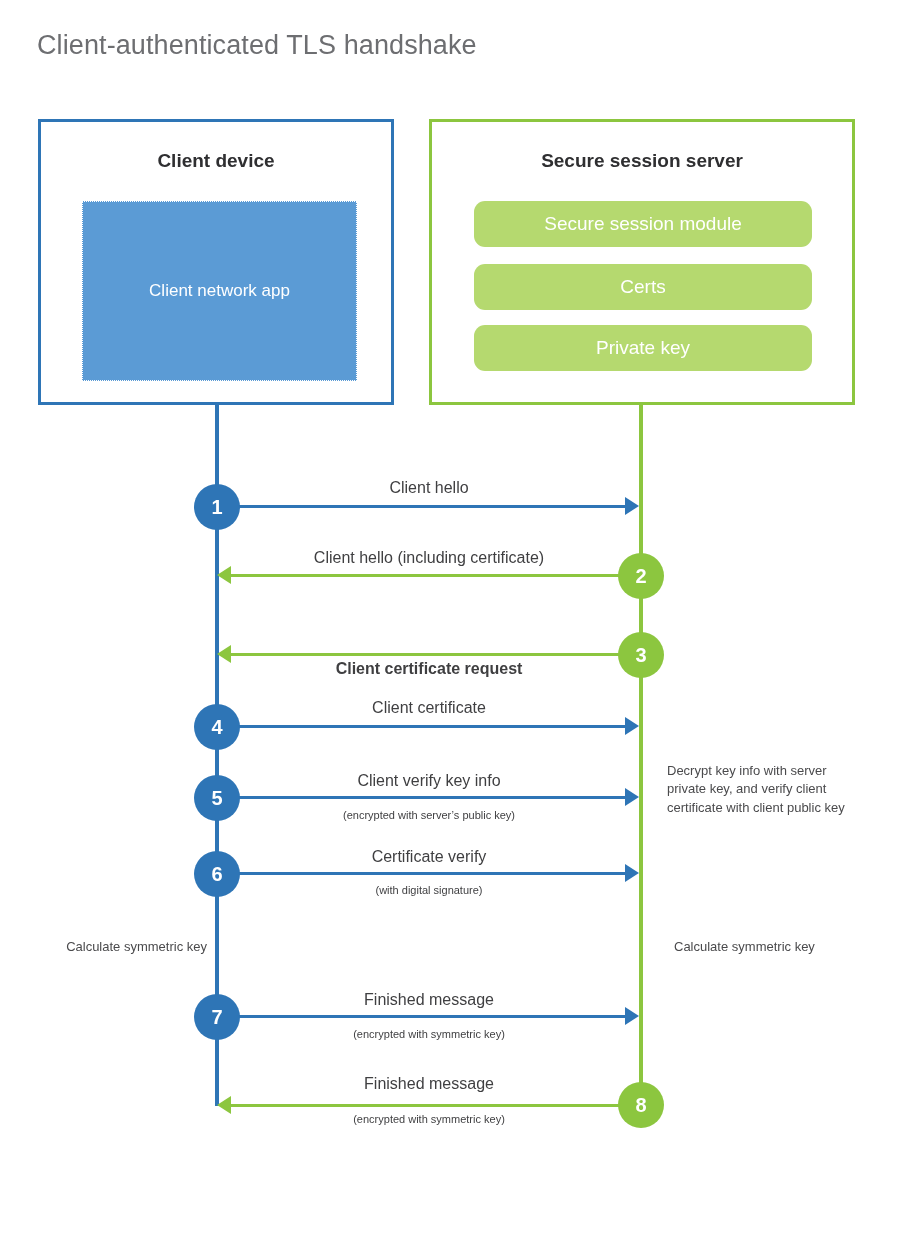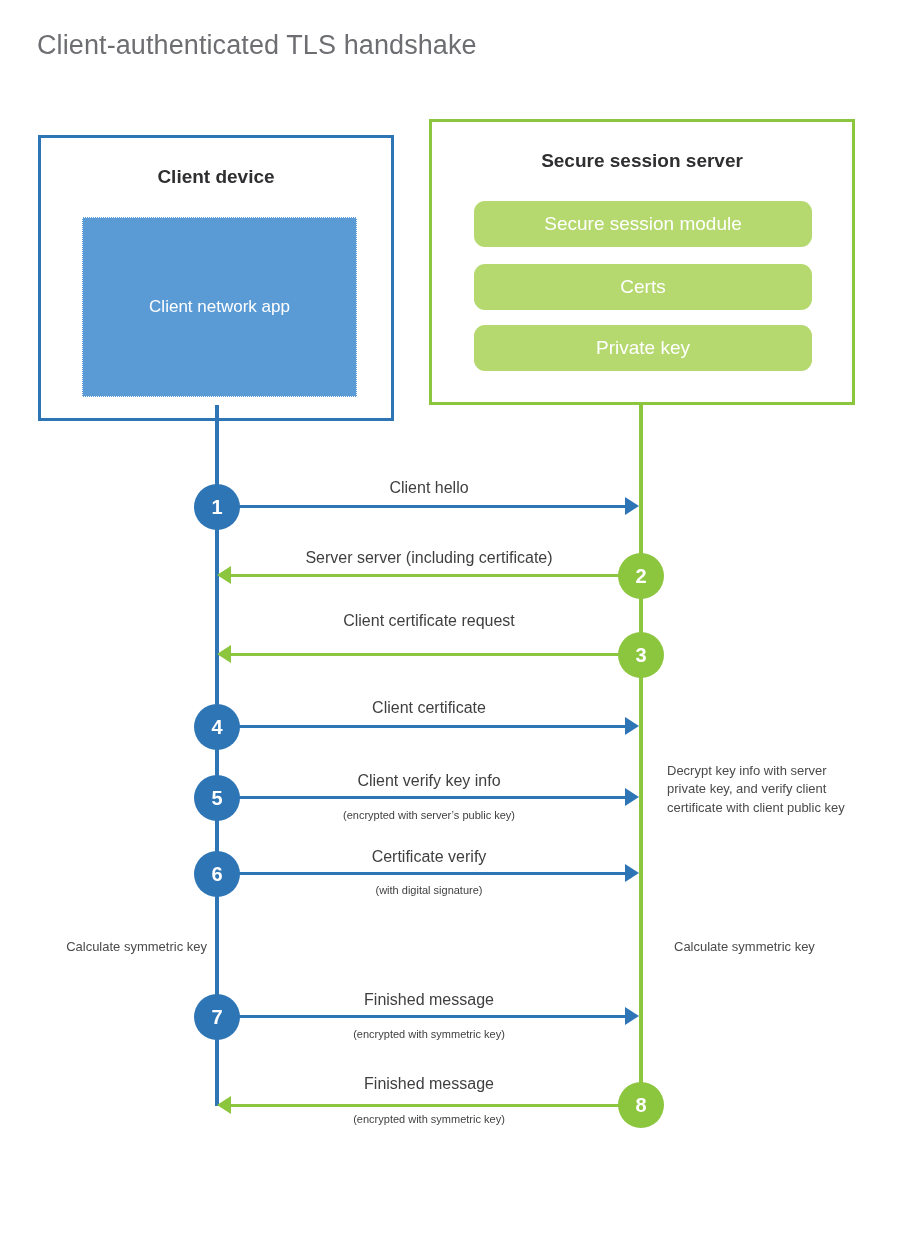--- a/index.html
+++ b/index.html
@@ -38,21 +38,20 @@
     position: absolute;
     background: #ffffff;
     box-sizing: border-box;
   }
   #client-box {
     left: 38px;
     top: 119px;
     width: 356px;
     height: 286px;
     border: 3px solid #2e75b6;
-    margin-top: 16px;
   }
   #server-box {
     left: 429px;
     top: 119px;
     width: 426px;
     height: 286px;
     border: 3px solid #8cc63f;
   }
   .actor-title {
     position: absolute;
@@ -202,28 +201,28 @@
   <div class="lifeline" id="lifeline-client"></div>
   <div class="lifeline" id="lifeline-server"></div>
 
   <div class="msg-label" style="left:217px; top:479px; width:424px;">Client hello</div>
   <div class="arrow-blue to-right">
     <div class="arrow-line" style="left:217px; top:505px; width:408px;"></div>
     <div class="arrow-head" style="left:625px; top:497px;"></div>
   </div>
   <div class="step-circle blue" style="left:194px; top:484px;">1</div>
 
-  <div class="msg-label" style="left:217px; top:549px; width:424px;">Server server (including certificate)</div>
+  <div class="msg-label" style="left:217px; top:549px; width:424px;">Client hello (including certificate)</div>
   <div class="arrow-green to-left">
     <div class="arrow-line" style="left:231px; top:574px; width:410px;"></div>
     <div class="arrow-head" style="left:217px; top:566px;"></div>
   </div>
   <div class="step-circle green" style="left:618px; top:553px;">2</div>
 
-  <div class="msg-label" style="left:217px; top:612px; width:424px;">Client certificate request</div>
+  <div class="msg-label" style="left:217px; top:660px; width:424px;font-weight:bold;">Client certificate request</div>
   <div class="arrow-green to-left">
     <div class="arrow-line" style="left:231px; top:653px; width:410px;"></div>
     <div class="arrow-head" style="left:217px; top:645px;"></div>
   </div>
   <div class="step-circle green" style="left:618px; top:632px;">3</div>
 
   <div class="msg-label" style="left:217px; top:699px; width:424px;">Client certificate</div>
   <div class="arrow-blue to-right">
     <div class="arrow-line" style="left:217px; top:725px; width:408px;"></div>
     <div class="arrow-head" style="left:625px; top:717px;"></div>

